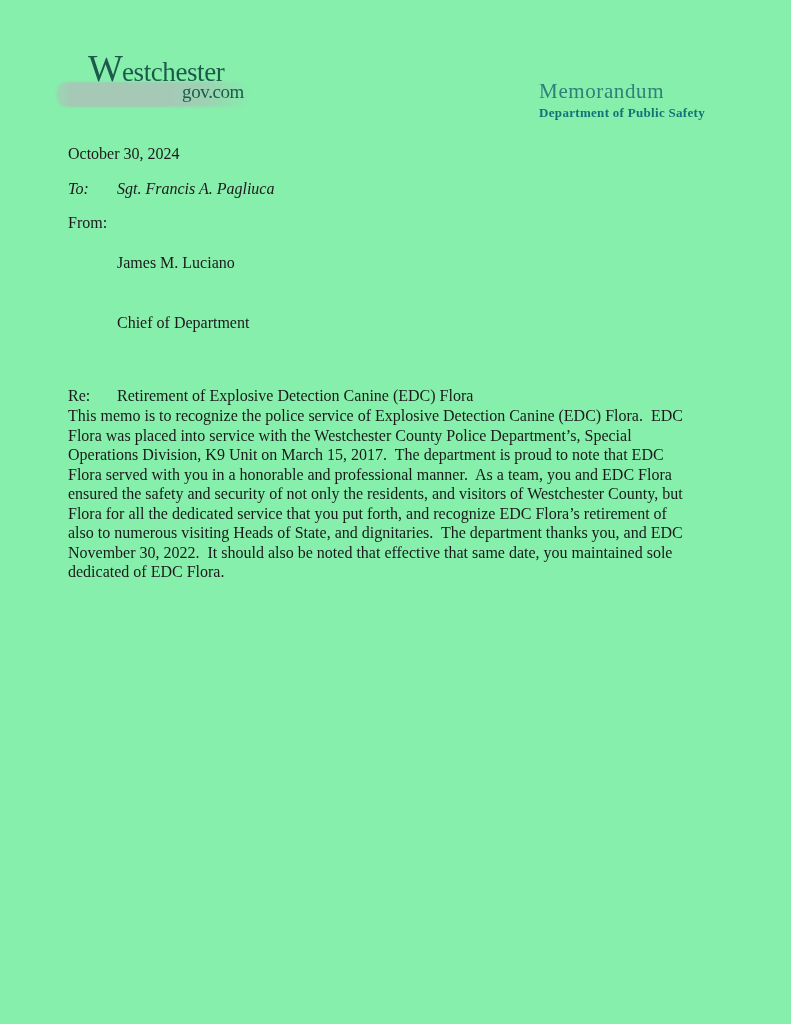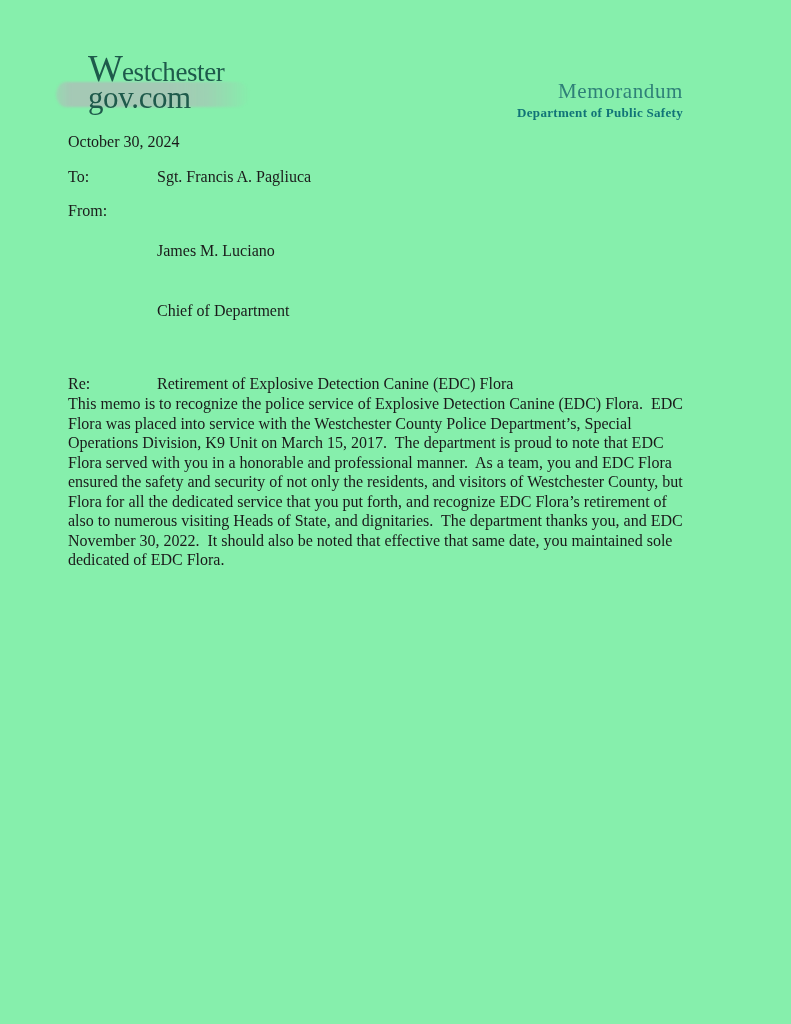--- a/index.html
+++ b/index.html
@@ -27,41 +27,41 @@
       rgba(167,198,182,0.0) 100%);
     border-radius: 10px 14px 14px 10px / 50% 50% 50% 50%;
     filter: blur(1.2px);
   }
   .logo-text {
     position: absolute; left: 32px; top: 0; width: 156px;
     color: #1e5a4b; line-height: 1;
   }
   .logo-line1 { font-size: 27px; letter-spacing: -0.4px; white-space: pre; }
   .logo-w { font-size: 37px; letter-spacing: -1px; }
-  .logo-line2 { font-size: 31px; letter-spacing: -0.4px; margin-top: -5px; white-space: pre; }
+  .logo-line2 { font-size: 19px; letter-spacing: -0.4px; text-align: right; margin-top: -5px; white-space: pre; }
 
   
-  .titles { position: absolute; right: 108px; top: 79px; text-align: right; }
+  .titles { position: absolute; right: 86px; top: 79px; text-align: left; }
   .memo-title {
     font-size: 21px; line-height: 24px; letter-spacing: 0.6px;
     color: #2f8078; font-weight: normal; white-space: pre;
   }
   .memo-subtitle {
     font-size: 13px; line-height: 19px; letter-spacing: 0.3px;
     color: #117377; font-weight: bold; white-space: pre;
   }
 
   
-  .content { position: absolute; left: 68px; top: 132px; width: 672px; font-size: 16px; }
+  .content { position: absolute; left: 68px; top: 144px; width: 672px; font-size: 16px; }
   .date-line { line-height: 20px; white-space: pre; }
   .field-row { display: flex; margin-top: 14px; line-height: 20px; }
-  .field-row.first { margin-top: 15px; }
+  .field-row.first { margin-top: 15px; font-style: italic; }
   .field-row.last { margin-top: 13px; }
   .field-label { width: 49px; flex: 0 0 49px; white-space: pre; }
-  .field-value { white-space: pre; margin-left: 40px; }
+  .field-value { white-space: pre; }
   .body-block { }
   .body-line { line-height: 19.5px; white-space: pre; }
 </style>
 </head>
 <body>
 
 <div class="page">
 
   <div class="logo">
     <div class="logo-swoosh"></div>

